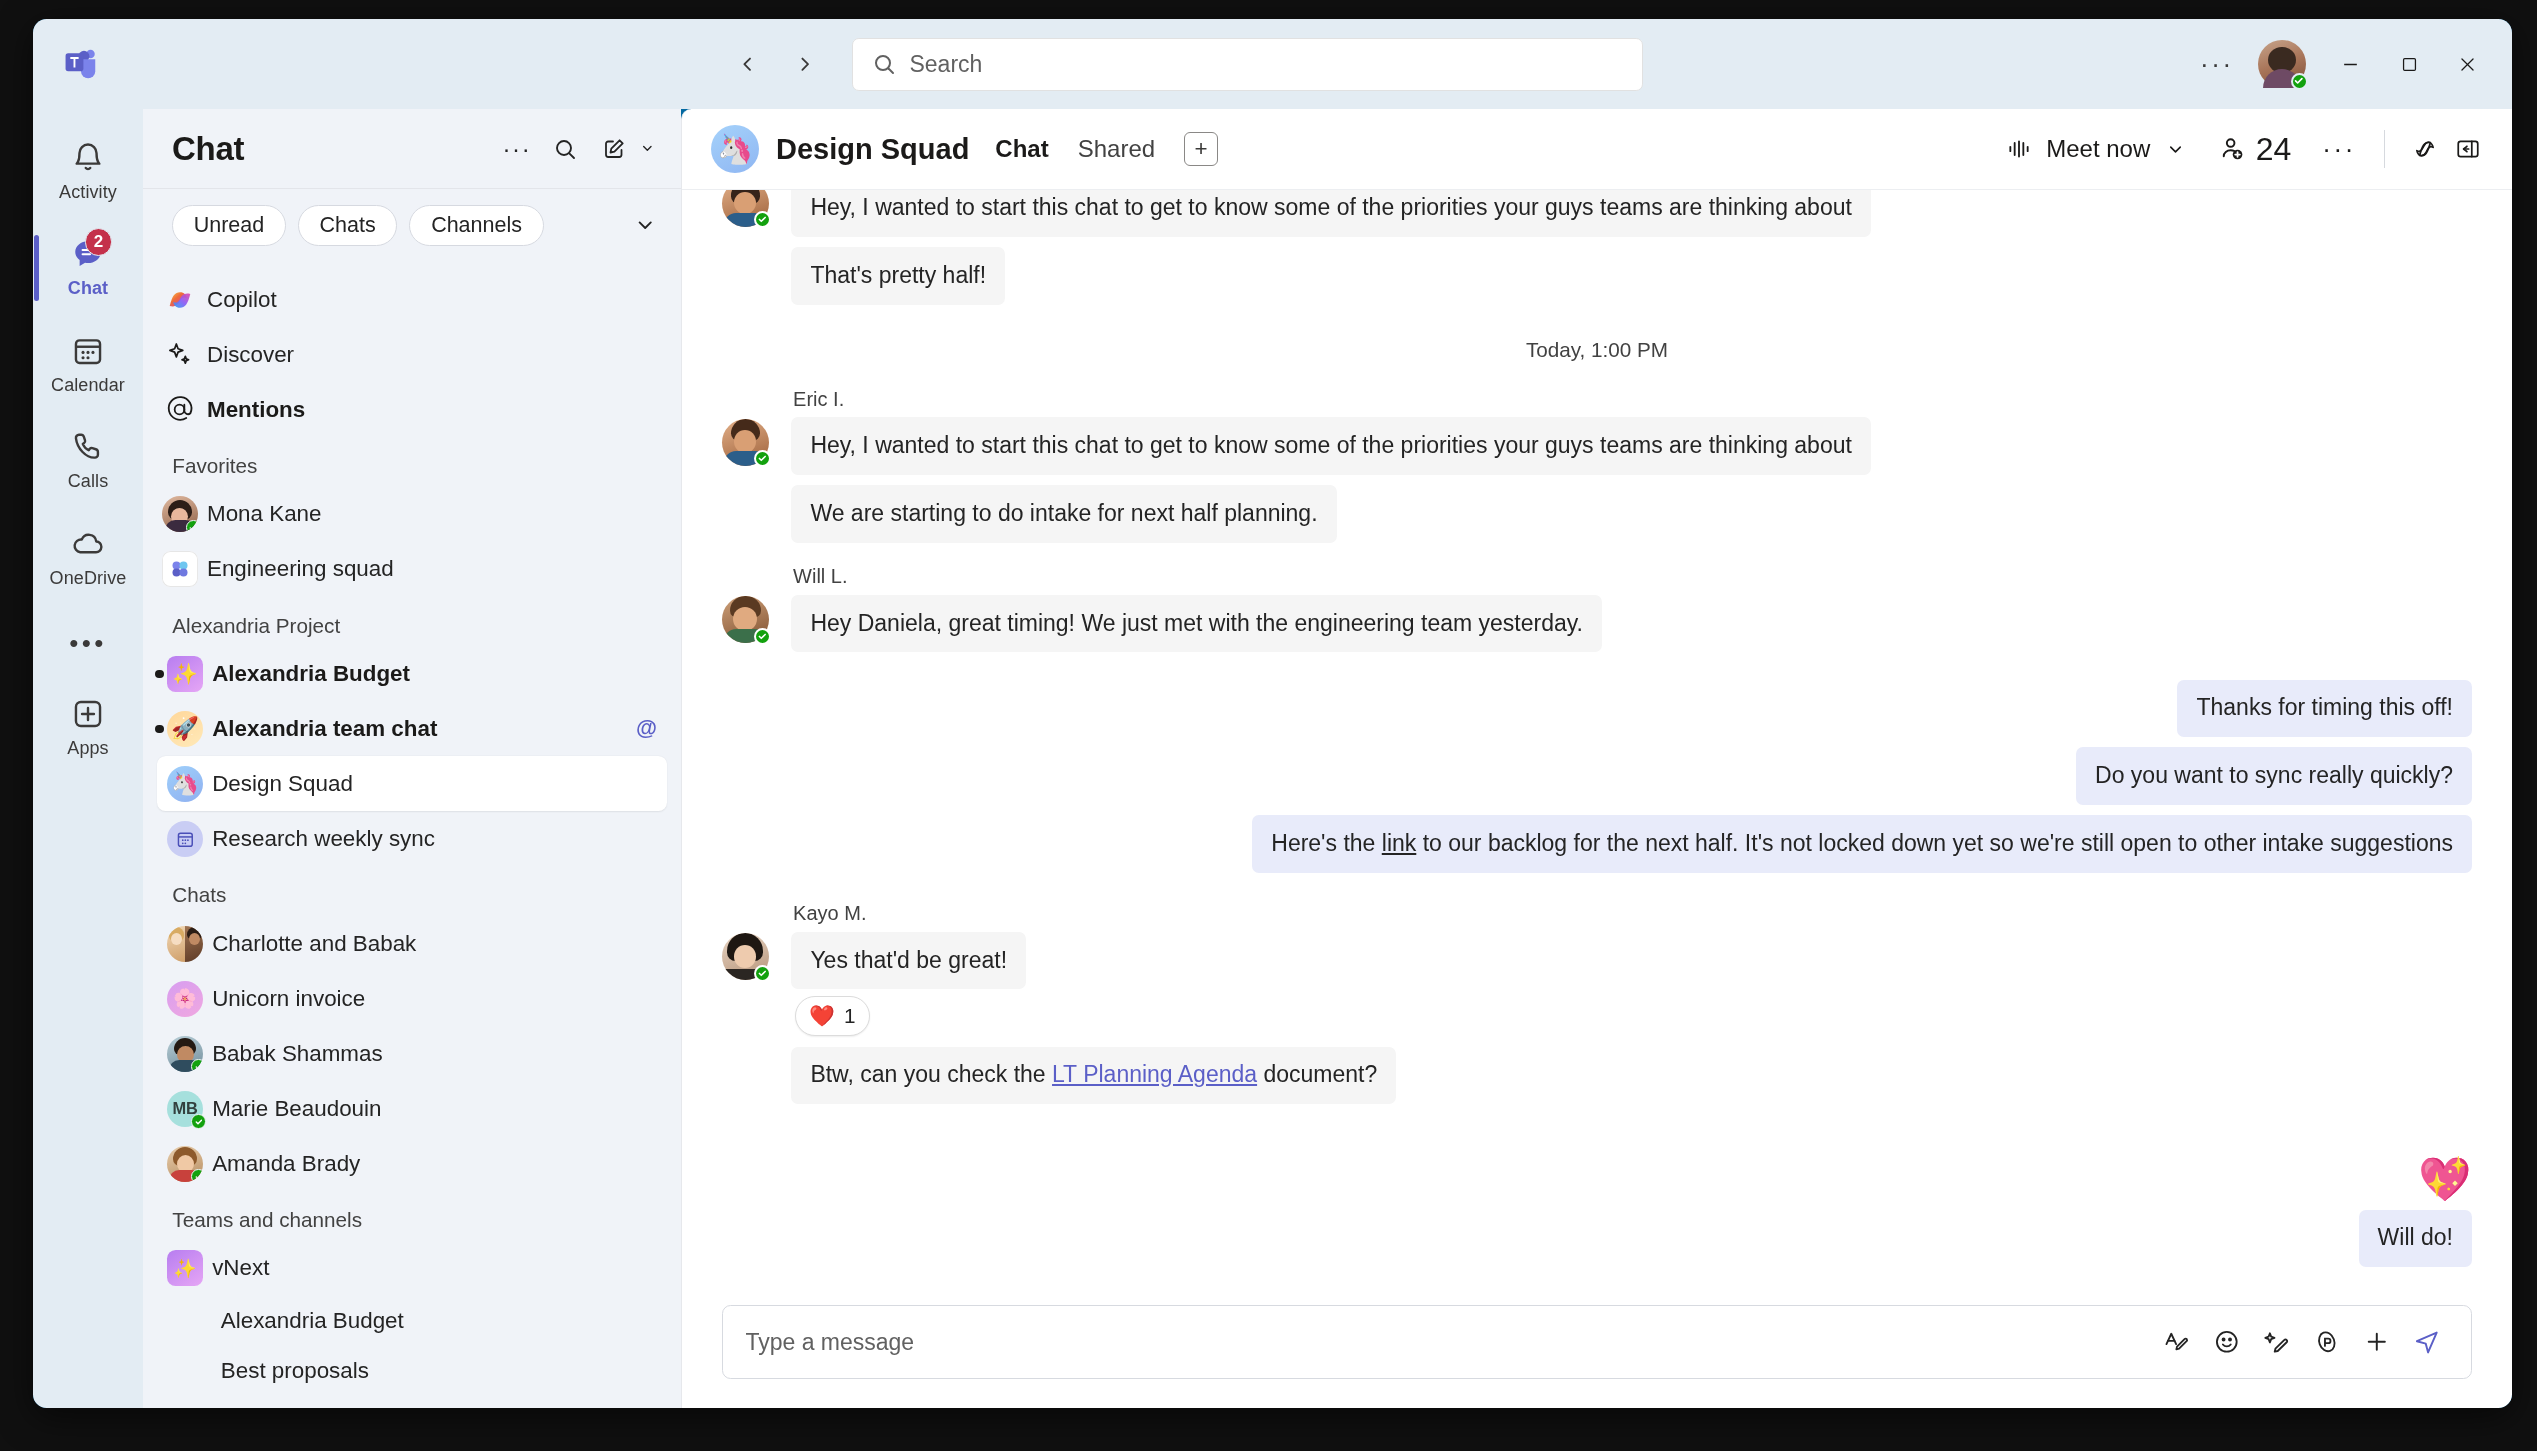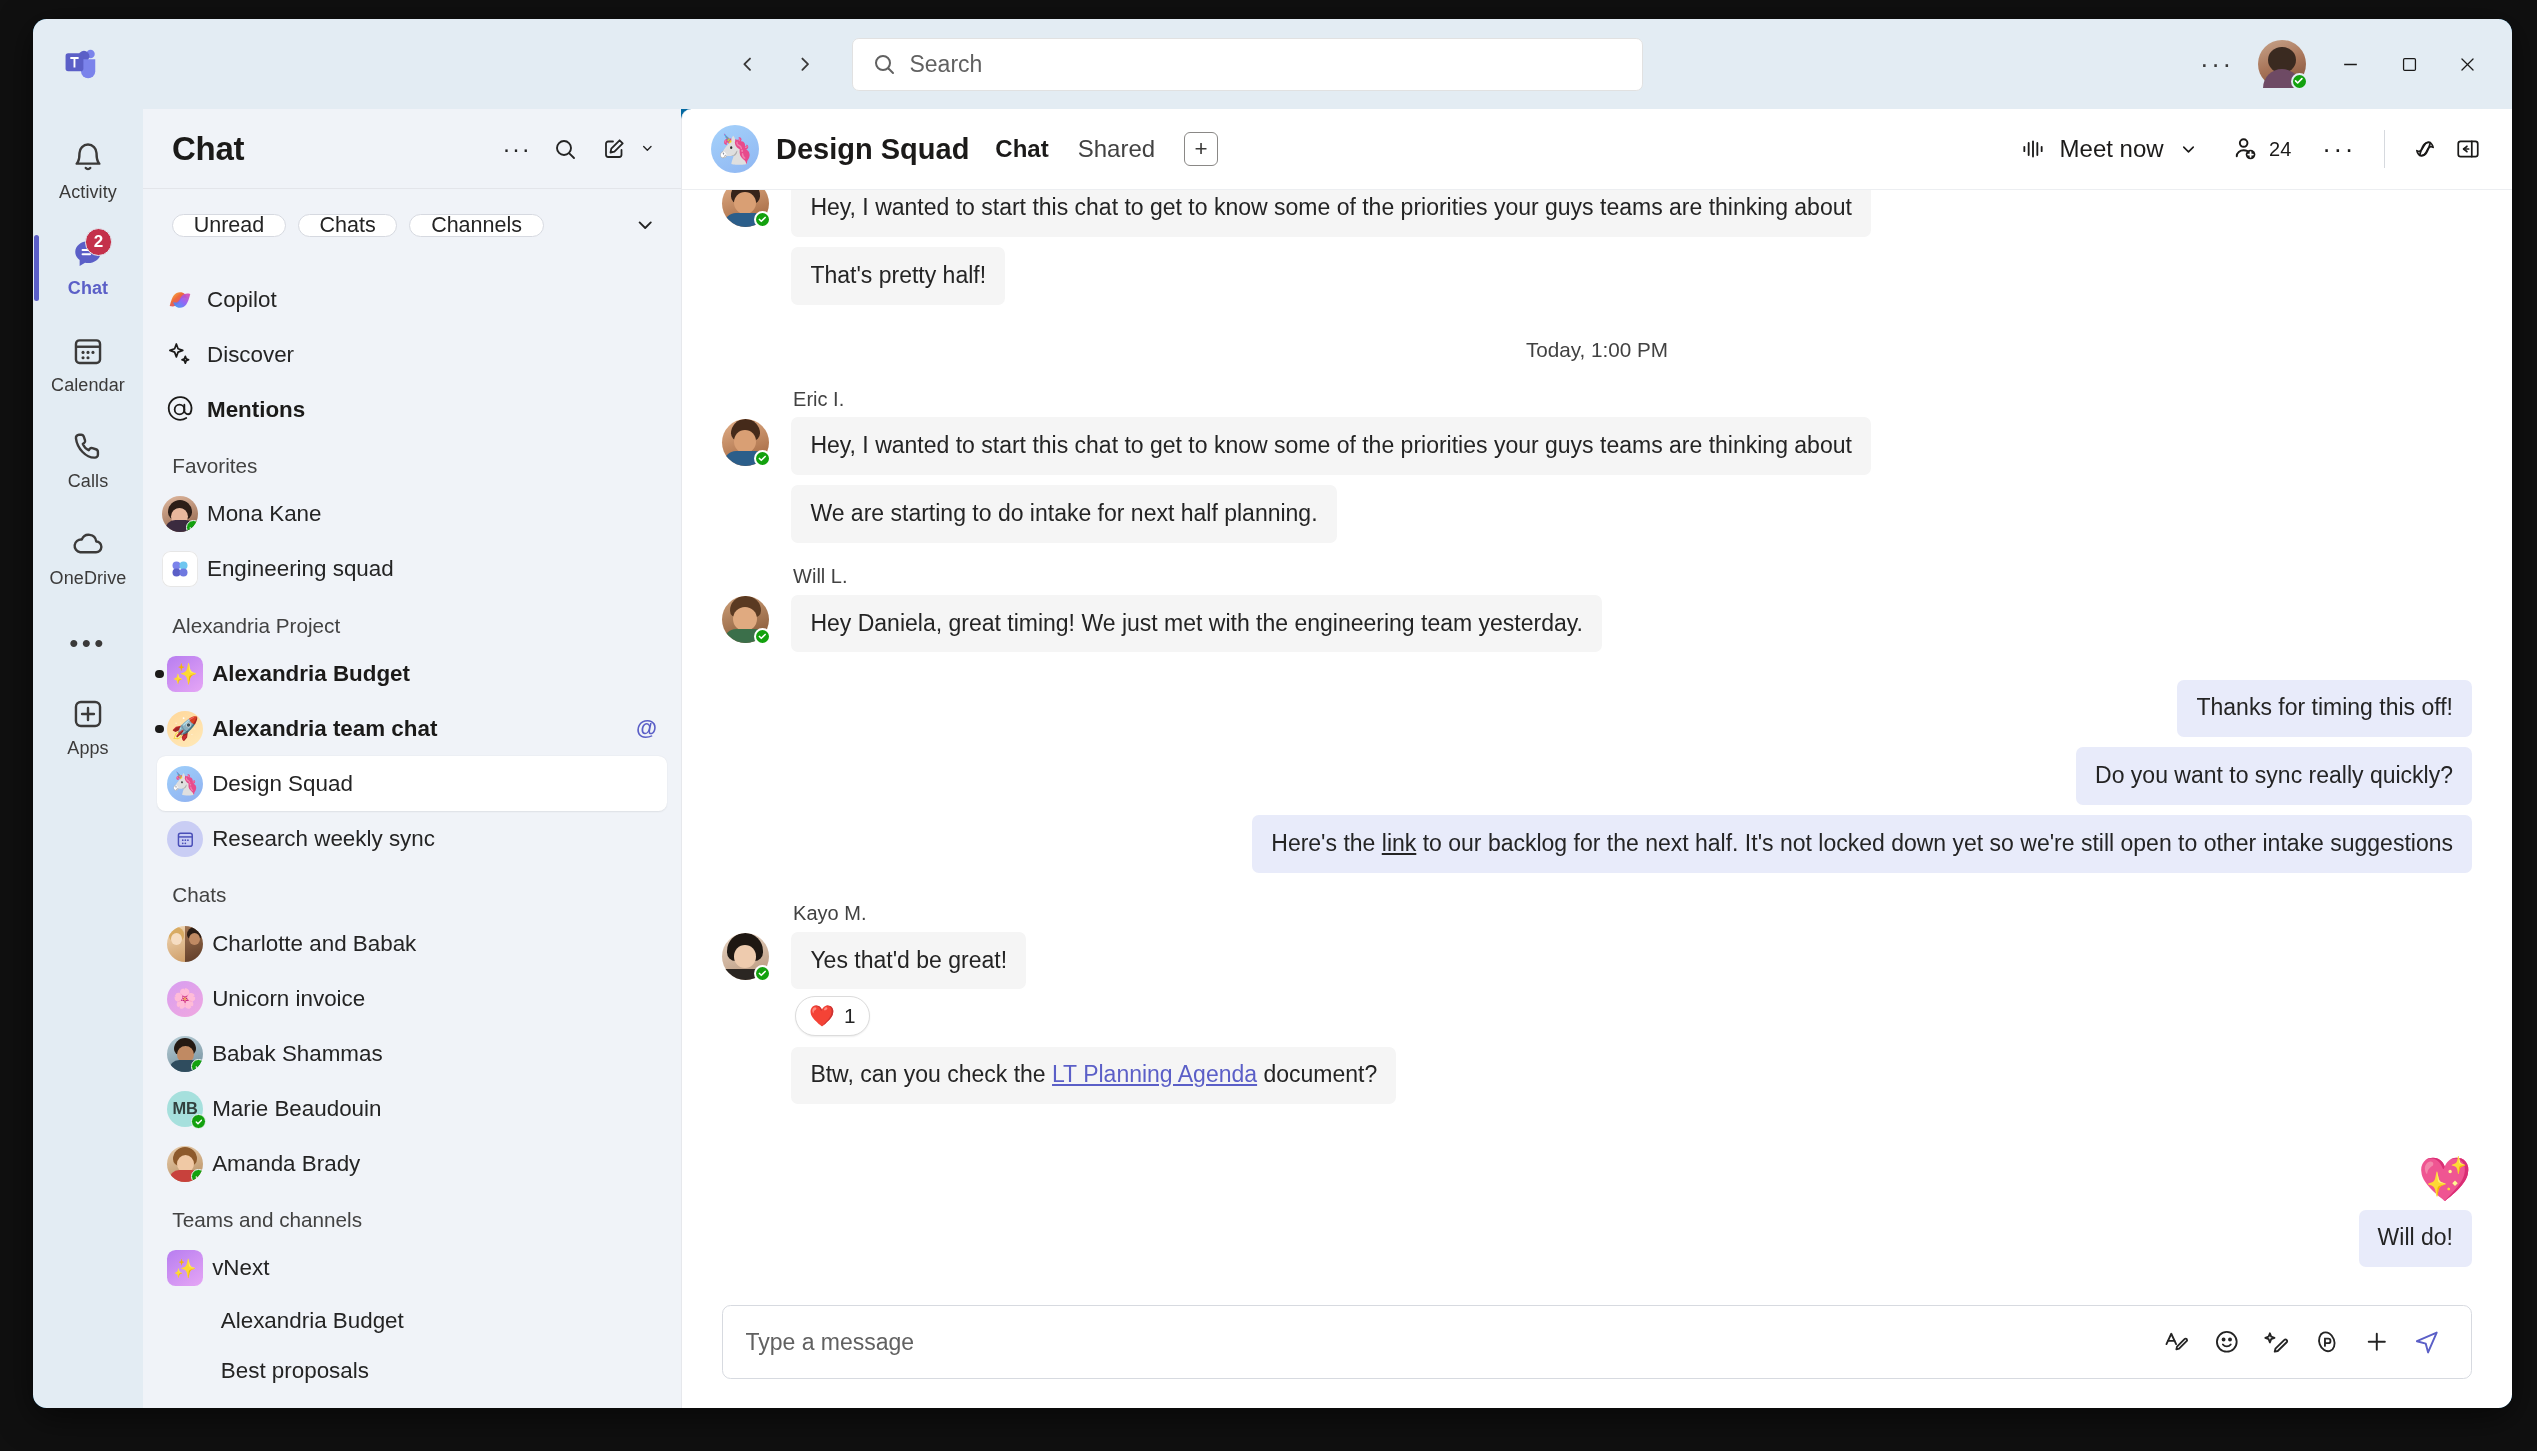--- a/index.html
+++ b/index.html
@@ -138,21 +138,21 @@
   .sb-icon-btn.dots { font-size:24px; letter-spacing:1.7px; }
   .sb-chevmini { width: 22.4px; display:flex; align-items:center; color:#242424;}
   .sb-chevmini svg { width:14.7px; height:14.7px; }
 
   .sb-filters {
     height: 74px; flex:0 0 74px;
     display:flex; align-items:center; gap: 12px; padding: 0 19px 0 29px;
     border-top: 0.9px solid #e3e5ea;
   }
   .pill {
-    height: 23px; padding: 0 20.7px; border-radius: 20.7px;
+    height: 41px; padding: 0 20.7px; border-radius: 20.7px;
     background:#fff; border:0.9px solid #d6d9e0;
     display:flex; align-items:center;
     font-size: 21.5px; color:#242424;
   }
   .sb-filters .spacer { flex:1; }
   .sb-filters .chev { color:#242424; display:flex; align-items:center; padding-right:5.2px;}
   .sb-filters .chev svg { width: 22.4px; height:22.4px; }
 
   .sb-list { flex:1; overflow:hidden; padding: 3.4px 13.8px 0 13.8px; }
 
@@ -217,21 +217,21 @@
   .ch-add {
     width:34px;height:34px;border:1.4px solid #8a8886;border-radius:6px;
     display:flex;align-items:center;justify-content:center;color:#3b3a39;font-size:22.4px;
   }
   .ch-right { margin-left:auto; display:flex; align-items:center; gap: 0; }
   .meetnow { display:flex; align-items:center; gap:13.8px; color:#1b1a19; font-size:24px;
     padding: 0 5.2px 0 6.9px; }
   .meetnow svg { width: 26px; height:26px; }
   .ch-chev { width:40px;height:40px;display:flex;align-items:center;justify-content:center;color:#1b1a19;}
   .ch-chev svg{width:19px;height:19px;}
-  .people { display:flex; align-items:center; gap:10.3px; margin-left:22.4px; color:#1b1a19; font-size:20px;text-align:center;}
+  .people { display:flex; align-items:center; gap:10.3px; margin-left:22.4px; color:#1b1a19; font-size:32px;text-align:center;}
   .people svg { width:27.6px;height:27.6px; }
   .ch-dots { margin-left:22.4px; color:#1b1a19; font-size:26px; letter-spacing:2.6px; padding:0 8.6px;}
   .ch-div { width:0.9px; height:38px; background:#d6d9de; margin: 0 19px; }
   .ch-ic { width:43px;height:43px;display:flex;align-items:center;justify-content:center;color:#1b1a19;}
   .ch-ic svg{width:26px;height:26px;}
 
   
   .messages { flex:1; overflow:hidden; padding: 8.6px 40px 0 40px; position:relative;}
   .msg-group { display:flex; margin-bottom: 3.4px; }
   .msg-av { width: 47px; flex:0 0 47px; position:relative; margin-right: 22.4px; align-self:flex-start; }

